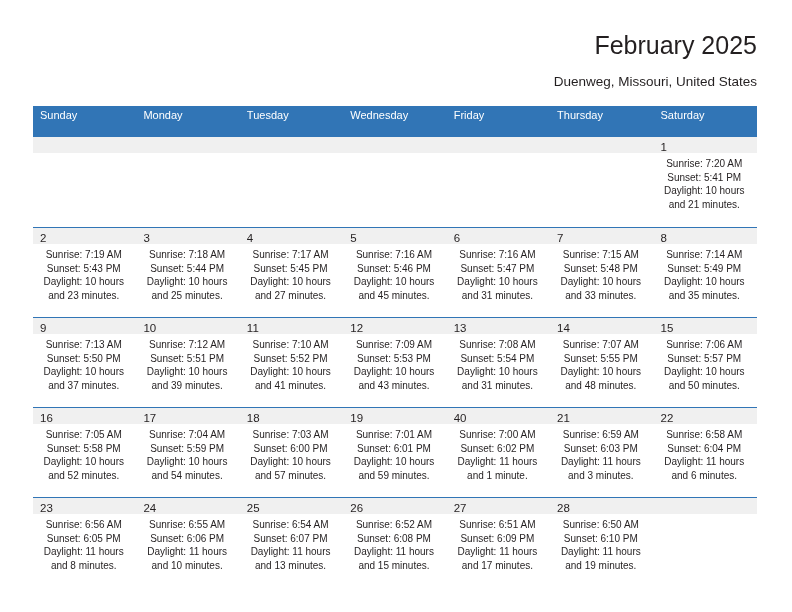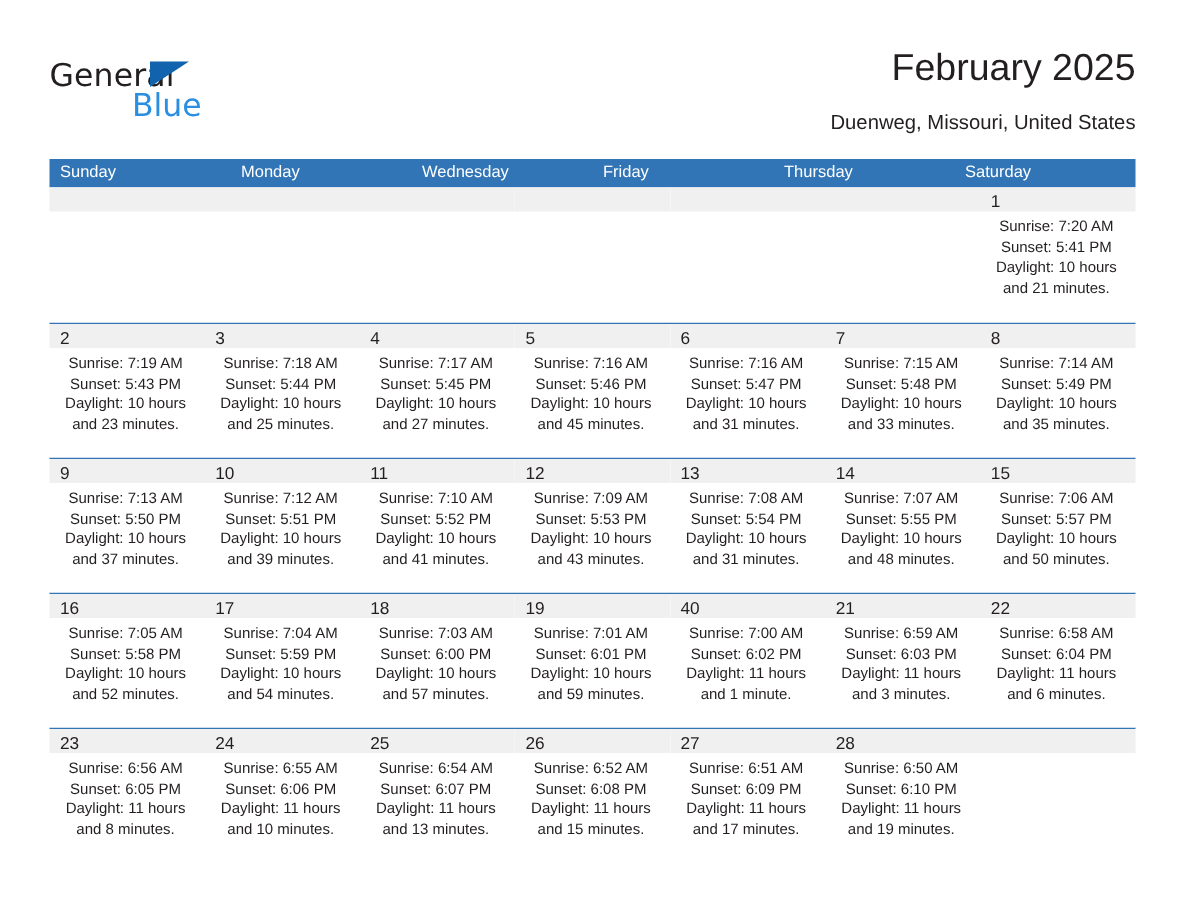--- a/index.html
+++ b/index.html
@@ -90,21 +90,21 @@
   
   .calendar {
     position: absolute;
     left: 33px;
     top: 106px;
     width: 724px;
   }
   .week-head {
     display: flex;
     background: #3175b6;
-    height: 19px;
+    height: 31px;
   }
   .week-head .dow {
     flex: 1 1 0;
     color: #ffffff;
     font-size: 11px;
     line-height: 19px;
     padding-left: 7px;
     box-sizing: border-box;
     white-space: nowrap;
   }
@@ -151,38 +151,34 @@
     white-space: nowrap;
   }
 </style>
 </head>
 <body>
 
 <div class="page">
 
   <div class="top-bar">
 
-    <div class="brand">
-      <span class="brand-general">General</span>
-      <span class="brand-tri"></span>
-      <span class="brand-blue">Blue</span>
-    </div>
 
     <div class="title-block">
       <div class="month-title">February 2025</div>
       <div class="location">Duenweg, Missouri, United States</div>
     </div>
 
   </div>
 
   <div class="calendar">
 
     <div class="week-head">
       <div class="dow">Sunday</div>
       <div class="dow">Monday</div>
+      <div class="dow">Tuesday</div>
       <div class="dow">Wednesday</div>
       <div class="dow">Friday</div>
       <div class="dow">Thursday</div>
       <div class="dow">Saturday</div>
     </div>
 
     <div id="weeks-container">
         <div class="week first">
           <div class="day empty">
             <div class="day-num-band"><span class="day-num"></span></div>

